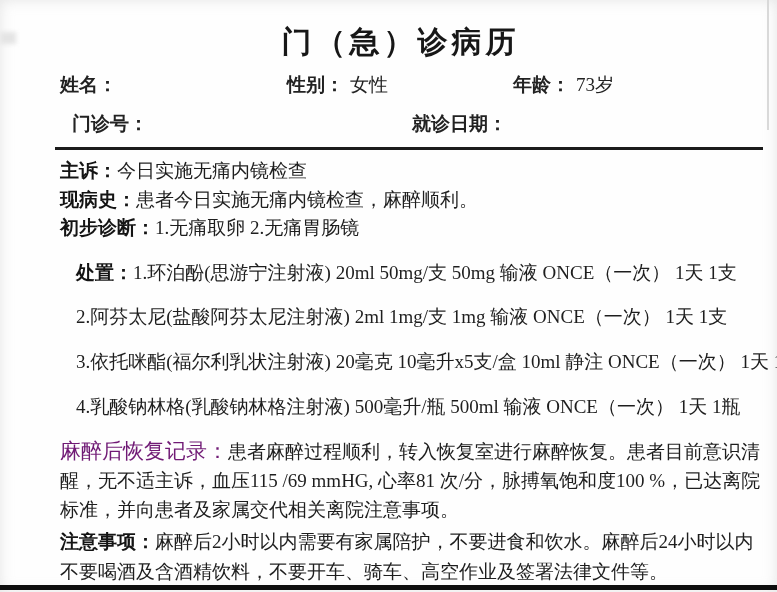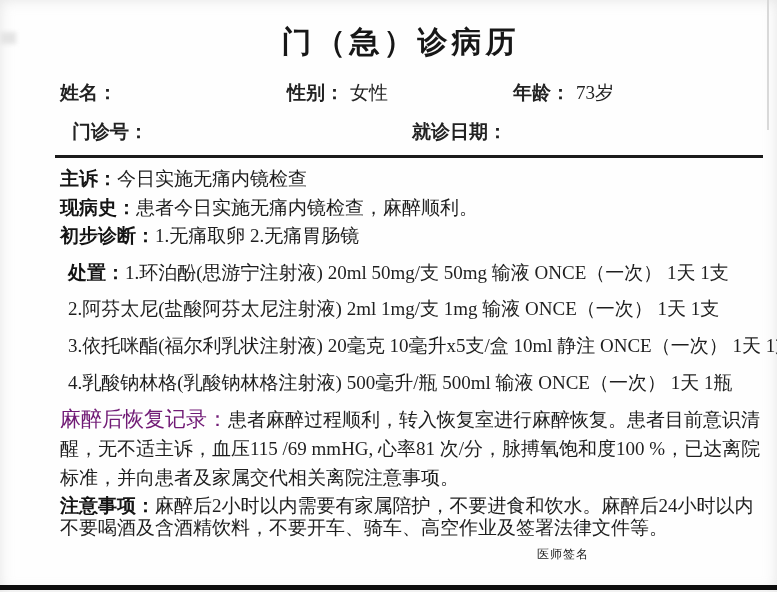--- a/index.html
+++ b/index.html
@@ -26,21 +26,21 @@
     padding-left: 24px;
   }
   
   .hdr-row {
     display: flex;
     padding-left: 60px;
     font-size: 19px;
     font-weight: bold;
     color: #222;
   }
-  .hdr-row1 { margin-top: 17px; }
+  .hdr-row1 { margin-top: 9px; }
   .hdr-row2 { margin-top: 13px; margin-left: 12px; }
   .hdr-cell-name { width: 227px; }
   .hdr-cell-sex  { width: 226px; }
   .hdr-cell-age  { flex: 1; }
   .hdr-cell-opno { width: 340px; }
   .hdr-cell-date { flex: 1; }
   .hdr-label { font-weight: bold; }
   .hdr-value { font-weight: normal; margin-left: 6px; }
   .divider {
     margin: 10px 14px 0 55px;
@@ -57,22 +57,22 @@
     margin: 0;
     line-height: 28.5px;
     white-space: nowrap;
   }
   .para {
     margin: 0;
     line-height: 29px;
   }
   .lbl { font-weight: bold; color: #141414; }
   .lbl-big { font-weight: normal; font-size: 21px; color: #701a75; }
-  .rx-num-line { margin: 8px; line-height: 28.7px; white-space: nowrap; font-family: Liberation Serif, serif; }
-  .precautions { margin-top: 3px; line-height: 22px; font-family: Liberation Serif, serif; }
+  .rx-num-line { margin: 16px; line-height: 28.7px; white-space: nowrap; font-family: Liberation Serif, serif; }
+  .precautions { margin-top: 3px; line-height: 30px; font-family: Liberation Serif, serif; }
   .signature {
     margin: 7px 0 0 477px;
     font-size: 12px;
     letter-spacing: 1px;
     color: #1a1a1a;
   }
   
   .bottom-bar {
     position: absolute;
     left: 0; right: 0; bottom: 2px;

